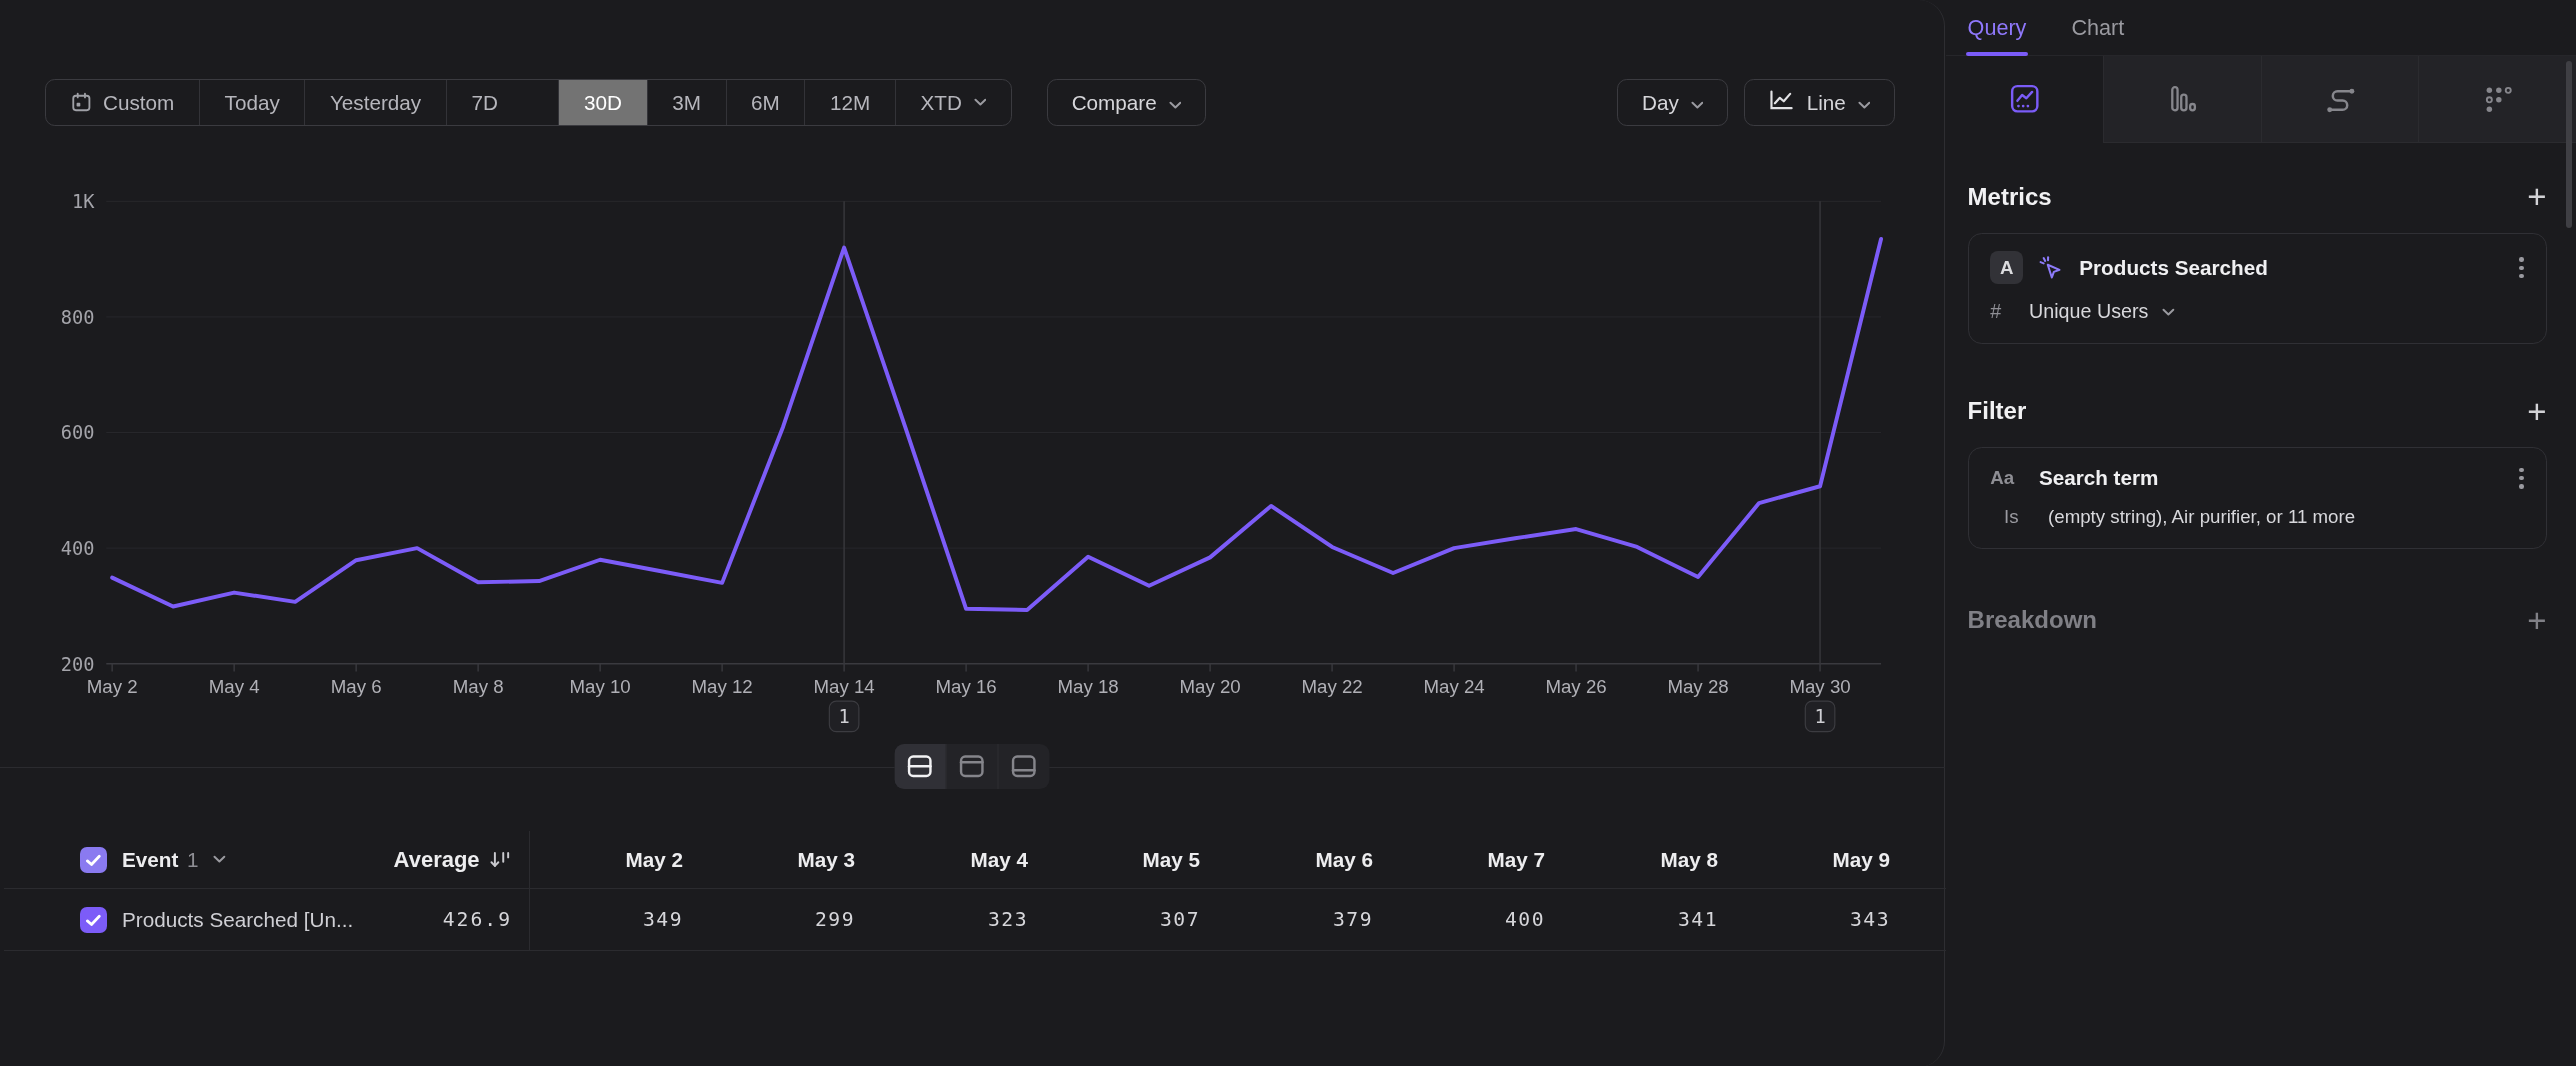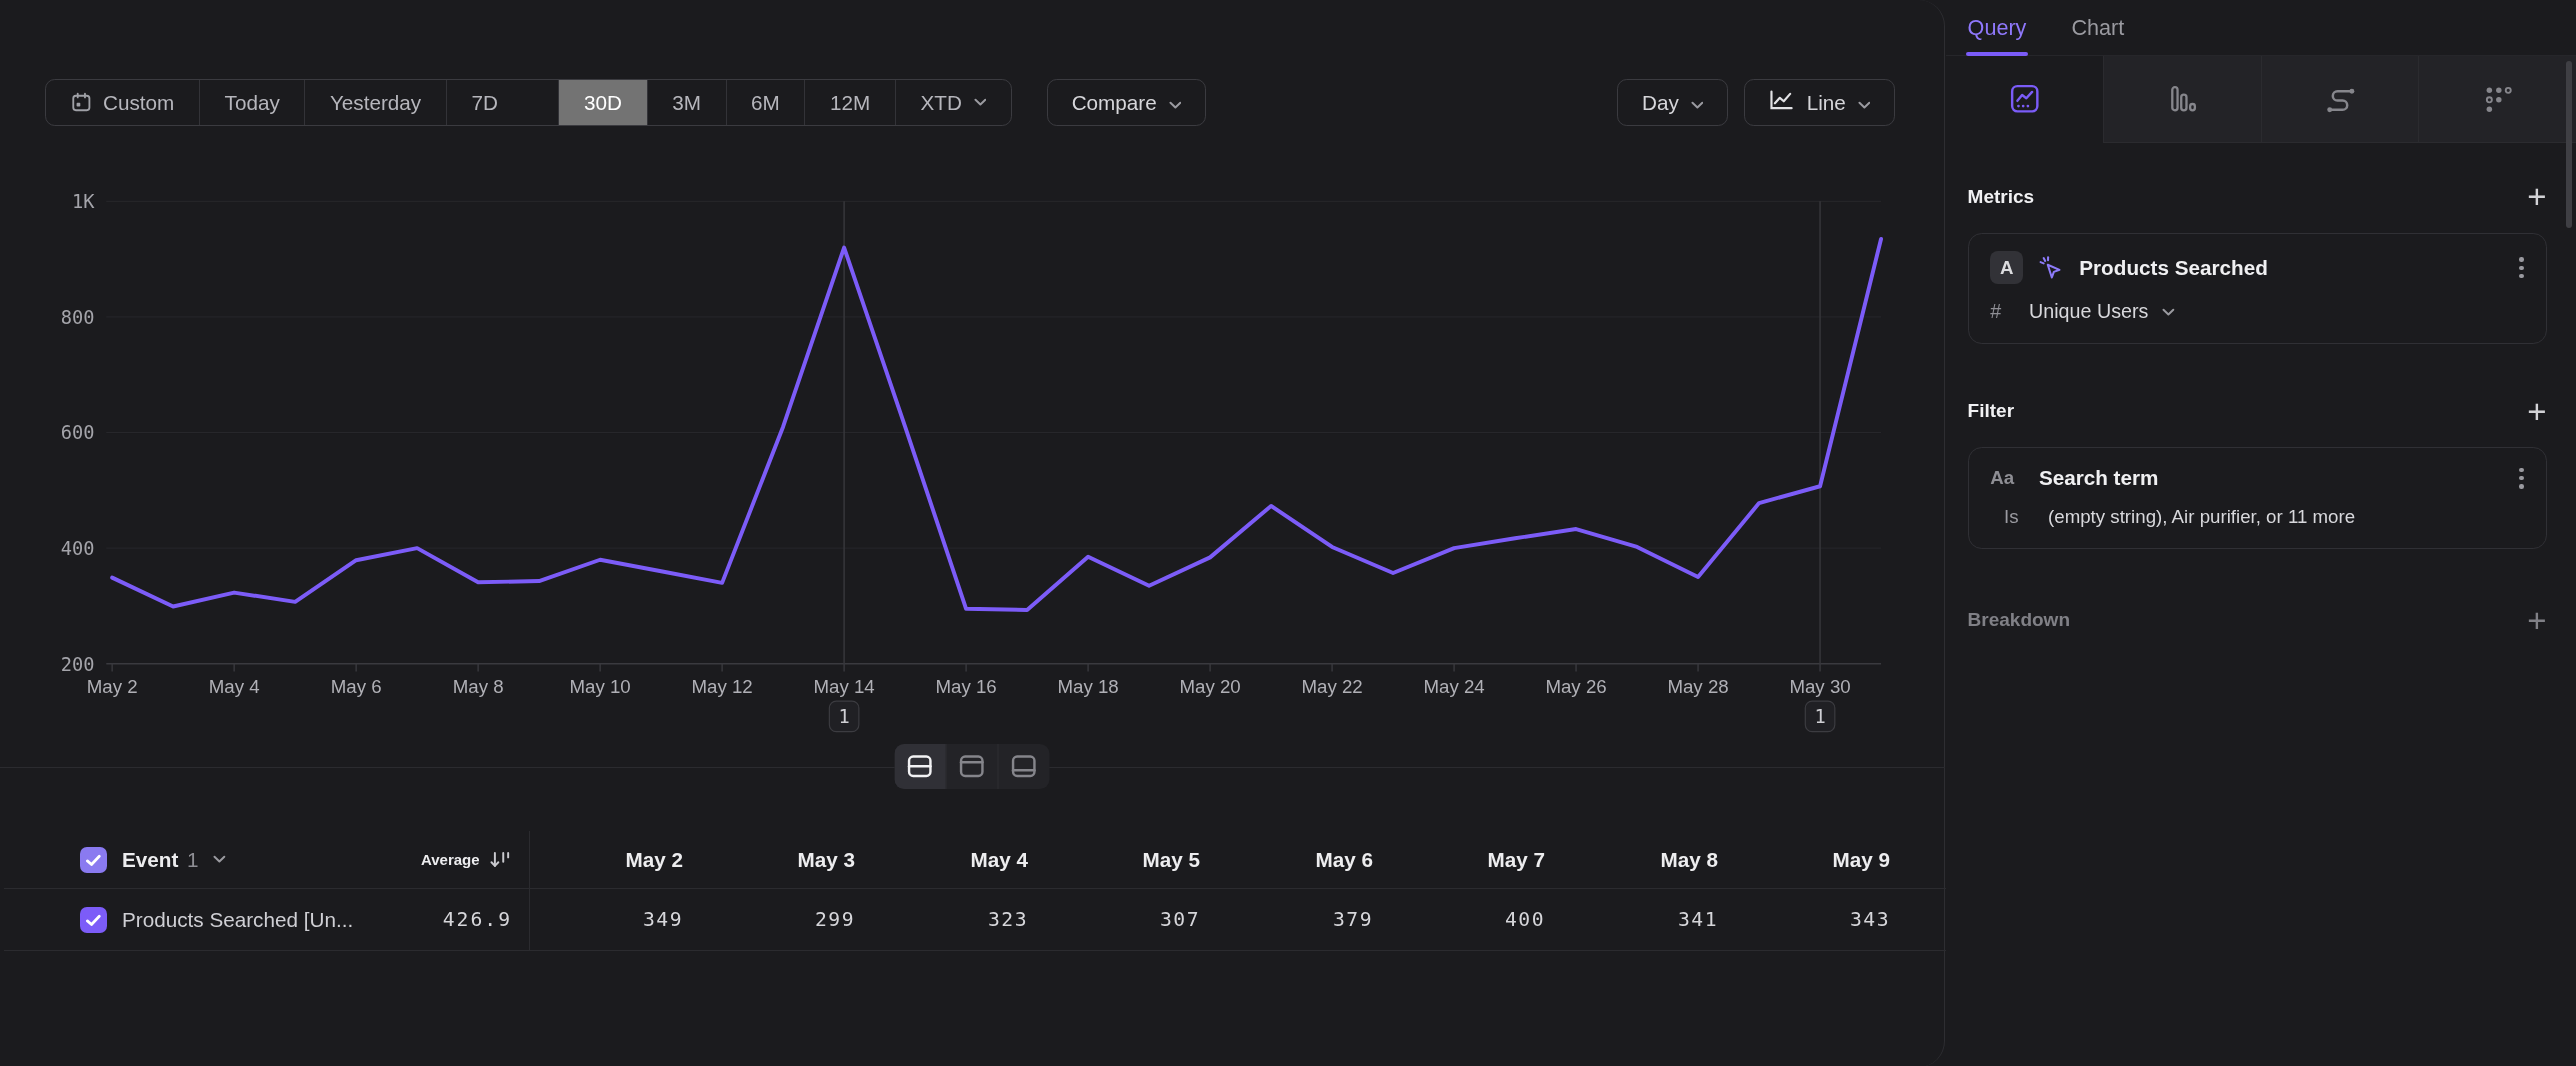--- a/index.html
+++ b/index.html
@@ -40,41 +40,41 @@
   .tbl-head,.tbl-row{position:absolute;left:4px;width:1945px;box-sizing:border-box;border-bottom:1px solid #2b2b2f;}
   .tbl-head{top:831px;height:58px;}
   .tbl-row{top:889px;height:62px;}
   .tbl-vline{position:absolute;left:529px;top:831px;width:1px;height:120px;background:#2b2b2f;}
   .checkbox{position:absolute;left:76px;width:26.6px;height:26.6px;border-radius:6.9px;display:flex;align-items:center;justify-content:center;}
   .cb-head{top:15.7px;background:#8a7af0;}
   .cb-row{top:17.7px;background:#7c5cf8;}
   .ev-label{position:absolute;left:118px;top:0;height:100%;display:flex;align-items:center;font-size:20.7px;font-weight:600;color:#ededef;}
   .ev-count{position:absolute;left:183px;top:0;height:100%;display:flex;align-items:center;font-size:20.7px;color:#8e8e94;}
   .ev-chev{position:absolute;left:209px;top:0;height:100%;display:flex;align-items:center;}
-  .avg-head{position:absolute;right:1437px;top:0;height:100%;display:flex;align-items:center;gap:9.8px;font-size:15px;font-weight:600;color:#ededef;}
+  .avg-head{position:absolute;right:1437px;top:0;height:100%;display:flex;align-items:center;gap:9.8px;font-size:22px;font-weight:600;color:#ededef;}
   .row-label{position:absolute;left:118px;top:0;height:100%;display:flex;align-items:center;font-size:20.7px;color:#cfcfd4;}
   .avg-val{position:absolute;right:1437px;top:0;height:100%;display:flex;align-items:center;font-size:19.7px;letter-spacing:2px;color:#d6d6da;}
   .col-h{position:absolute;top:0;height:100%;display:flex;align-items:center;font-size:20.7px;font-weight:600;color:#ededef;}
   .col-v{position:absolute;top:0;height:100%;display:flex;align-items:center;font-size:19.7px;letter-spacing:1.5px;color:#d6d6da;}
 
   
   .panel{position:absolute;left:1946px;top:0;width:630px;height:1067px;background:#1b1b1e;}
   .tabbar{height:56px;display:flex;align-items:center;gap:45px;padding-left:21.6px;border-bottom:1px solid #26262a;box-sizing:border-box;}
   .tab{position:relative;height:56px;display:flex;align-items:center;font-size:21.6px;color:#9a9aa0;}
   .tab.active{color:#8f78fb;font-weight:500;}
   .tab.active::after{content:"";position:absolute;left:-2px;right:-2px;bottom:0;height:3.9px;border-radius:2px;background:#7b5cf8;}
   .typestrip{display:flex;height:87px;}
   .tcell{flex:1;display:flex;align-items:center;justify-content:center;background:#232327;border-left:1px solid #2b2b2f;border-bottom:1px solid #2b2b2f;box-sizing:border-box;}
   .tcell.active{background:transparent;border-bottom:1px solid transparent;}
   .tcell:first-child{border-left:none;}
   .scroll-thumb{position:absolute;right:3.9px;top:61px;width:5.9px;height:167px;border-radius:3px;background:#3f3f44;}
 
   .content{padding:37px 29.5px 0 21.6px;}
   .sec-head{display:flex;align-items:center;justify-content:space-between;}
-  .sec-title{font-size:19px;font-weight:700;color:#f1f1f3;}
+  .sec-title{font-size:24px;font-weight:700;color:#f1f1f3;}
   .plus{font-size:33px;font-weight:200;color:#d2d2d6;line-height:1;}
   .sec-head.dim .sec-title,.sec-head.dim .plus{color:#808086;}
   .card{margin-top:19.7px;border:1.5px solid #303035;border-radius:13.8px;padding:17.7px 19.7px 19.7px 21.6px;}
   .card-row1{display:flex;align-items:center;}
   .a-badge{width:33px;height:33px;border-radius:7.9px;background:#323237;display:flex;align-items:center;justify-content:center;font-size:18.7px;font-weight:700;color:#dcdcdf;}
   .card-icon{margin-left:13.8px;display:flex;}
   .card-title{margin-left:15.7px;font-size:20.7px;font-weight:600;color:#f0f0f2;flex:1;}
   .kebab{display:flex;flex-direction:column;gap:3.9px;align-items:center;padding-right:2px;}
   .kebab i{width:4.4px;height:4.4px;border-radius:50%;background:#9a9aa0;}
   .card-row2{margin-top:15.7px;display:flex;align-items:center;}

